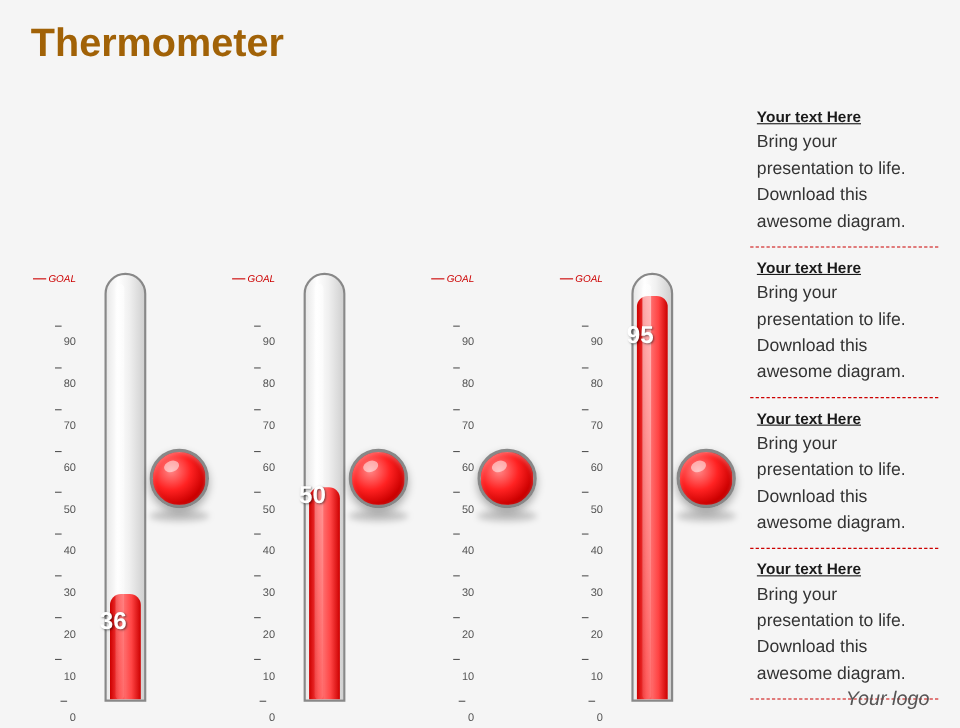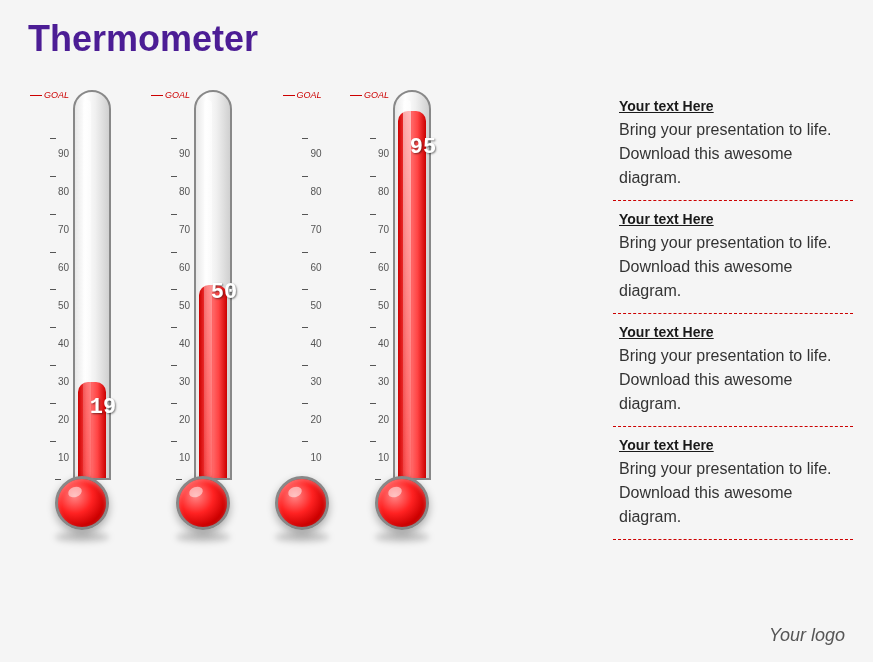--- a/index.html
+++ b/index.html
@@ -8,21 +8,21 @@
       height: 662px;
       background: #f5f5f5;
       font-family: Arial, sans-serif;
       overflow: hidden;
       position: relative;
     }
 
     .page-title {
       font-size: 36px;
       font-weight: bold;
-      color: #4c1d95;
+      color: #a16207;
       padding: 18px 19px 10px 28px;
     }
 
     .main-content {
       display: flex;
       flex-direction: row;
       padding: 0 20px;
       gap: 10px;
       margin-top: 10px;
     }
@@ -31,21 +31,21 @@
       display: flex;
       flex-direction: row;
       gap: 18px;
       align-items: flex-end;
       flex: 1;
       padding-left: 10px;
     }
 
     .thermo-wrapper {
       display: flex;
-      flex-direction: column;
+      flex-direction: row;
       align-items: center;
       position: relative;
     }
 
     .thermo-with-scale {
       display: flex;
       flex-direction: row;
       align-items: flex-end;
       gap: 4px;
     }
@@ -83,22 +83,21 @@
       font-size: 9px;
       color: #cc0000;
       font-style: italic;
     }
 
     .thermometer-body {
       position: relative;
       width: 60px;
       display: flex;
       flex-direction: column;
-      align-items: flex-start;
-      font-family: Liberation Mono, monospace;
+      align-items: flex-end;
     }
 
     .thermo-tube {
       width: 38px;
       height: 390px;
       border-radius: 20px 20px 0 0;
       border: 2.5px solid #888;
       background: linear-gradient(to right, #e8e8e8 0%, #ffffff 30%, #f0f0f0 60%, #d0d0d0 100%);
       position: relative;
       overflow: hidden;
@@ -281,21 +280,21 @@
           <div class="scale-item">
               <div class="scale-tick"></div>
               <span class="scale-label">0</span>
             </div>
         </div>
         <div class="thermometer-body">
           <div class="thermo-tube">
             <div class="thermo-fill" style="height: 25%;"></div>
             <div class="thermo-shine"></div>
           </div>
-          <span class="thermo-value" style="bottom: 60px;">19</span>
+          <span class="thermo-value" style="bottom: 60px;">36</span>
         </div>
       </div>
       <div class="thermo-bulb-container">
         <div>
           <div class="thermo-bulb">
             <div class="bulb-shine"></div>
           </div>
           <div class="bulb-shadow"></div>
         </div>
       </div>

